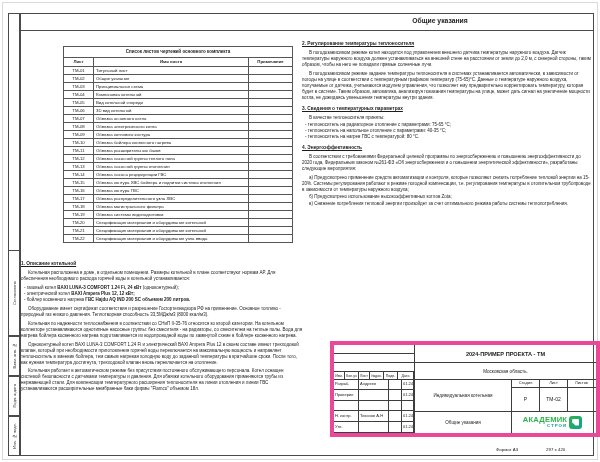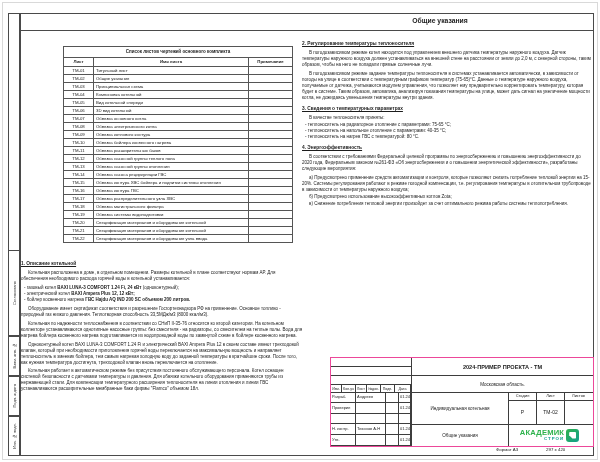--- a/index.html
+++ b/index.html
@@ -21,21 +21,21 @@
   .sheet-table .c-num{text-align:center;}
   
   .txtcol{position:absolute;font-size:4.5px;line-height:1.32;text-align:left;}
   .txtcol h3{margin:5px 0 3px 0;font-size:4.8px;font-weight:bold;text-decoration:underline;}
   .txtcol p{margin:0 0 3px 0;text-indent:7px;}
   .txtcol .item{margin:0;text-indent:3px;}
   .b{font-weight:bold;}
   .left-col{left:21px;top:256px;width:282px;}
   .right-col{left:302px;top:36px;width:289px;}
   
-  .tb{position:absolute;left:330px;top:357px;width:262px;height:88px;border:1px solid #ec4899;font-size:4.2px;}
+  .tb{position:absolute;left:330px;top:341px;width:262px;height:88px;border:4px solid #ec4899;font-size:4.2px;}
   .tb .cell{position:absolute;overflow:hidden;}
   .tb .ln{position:absolute;background:#3d3d3d;}
   .tb .center{display:flex;align-items:center;justify-content:center;text-align:center;}
   .proj{font-size:5.6px;font-weight:bold;}
   .roles{position:absolute;left:0;top:34px;width:80px;height:54px;display:grid;
          grid-template-columns:25px 30px 13px 12px;grid-auto-rows:10.8px;}
   .roles div{border-right:1px solid #3d3d3d;border-bottom:1px solid #3d3d3d;
          font-size:4px;line-height:10.8px;padding-left:1px;white-space:nowrap;overflow:hidden;}
   .hdrrow{position:absolute;left:0;top:26px;width:80px;height:8px;display:grid;
           grid-template-columns:11px 14px 11px 14px 14px 16px;}

